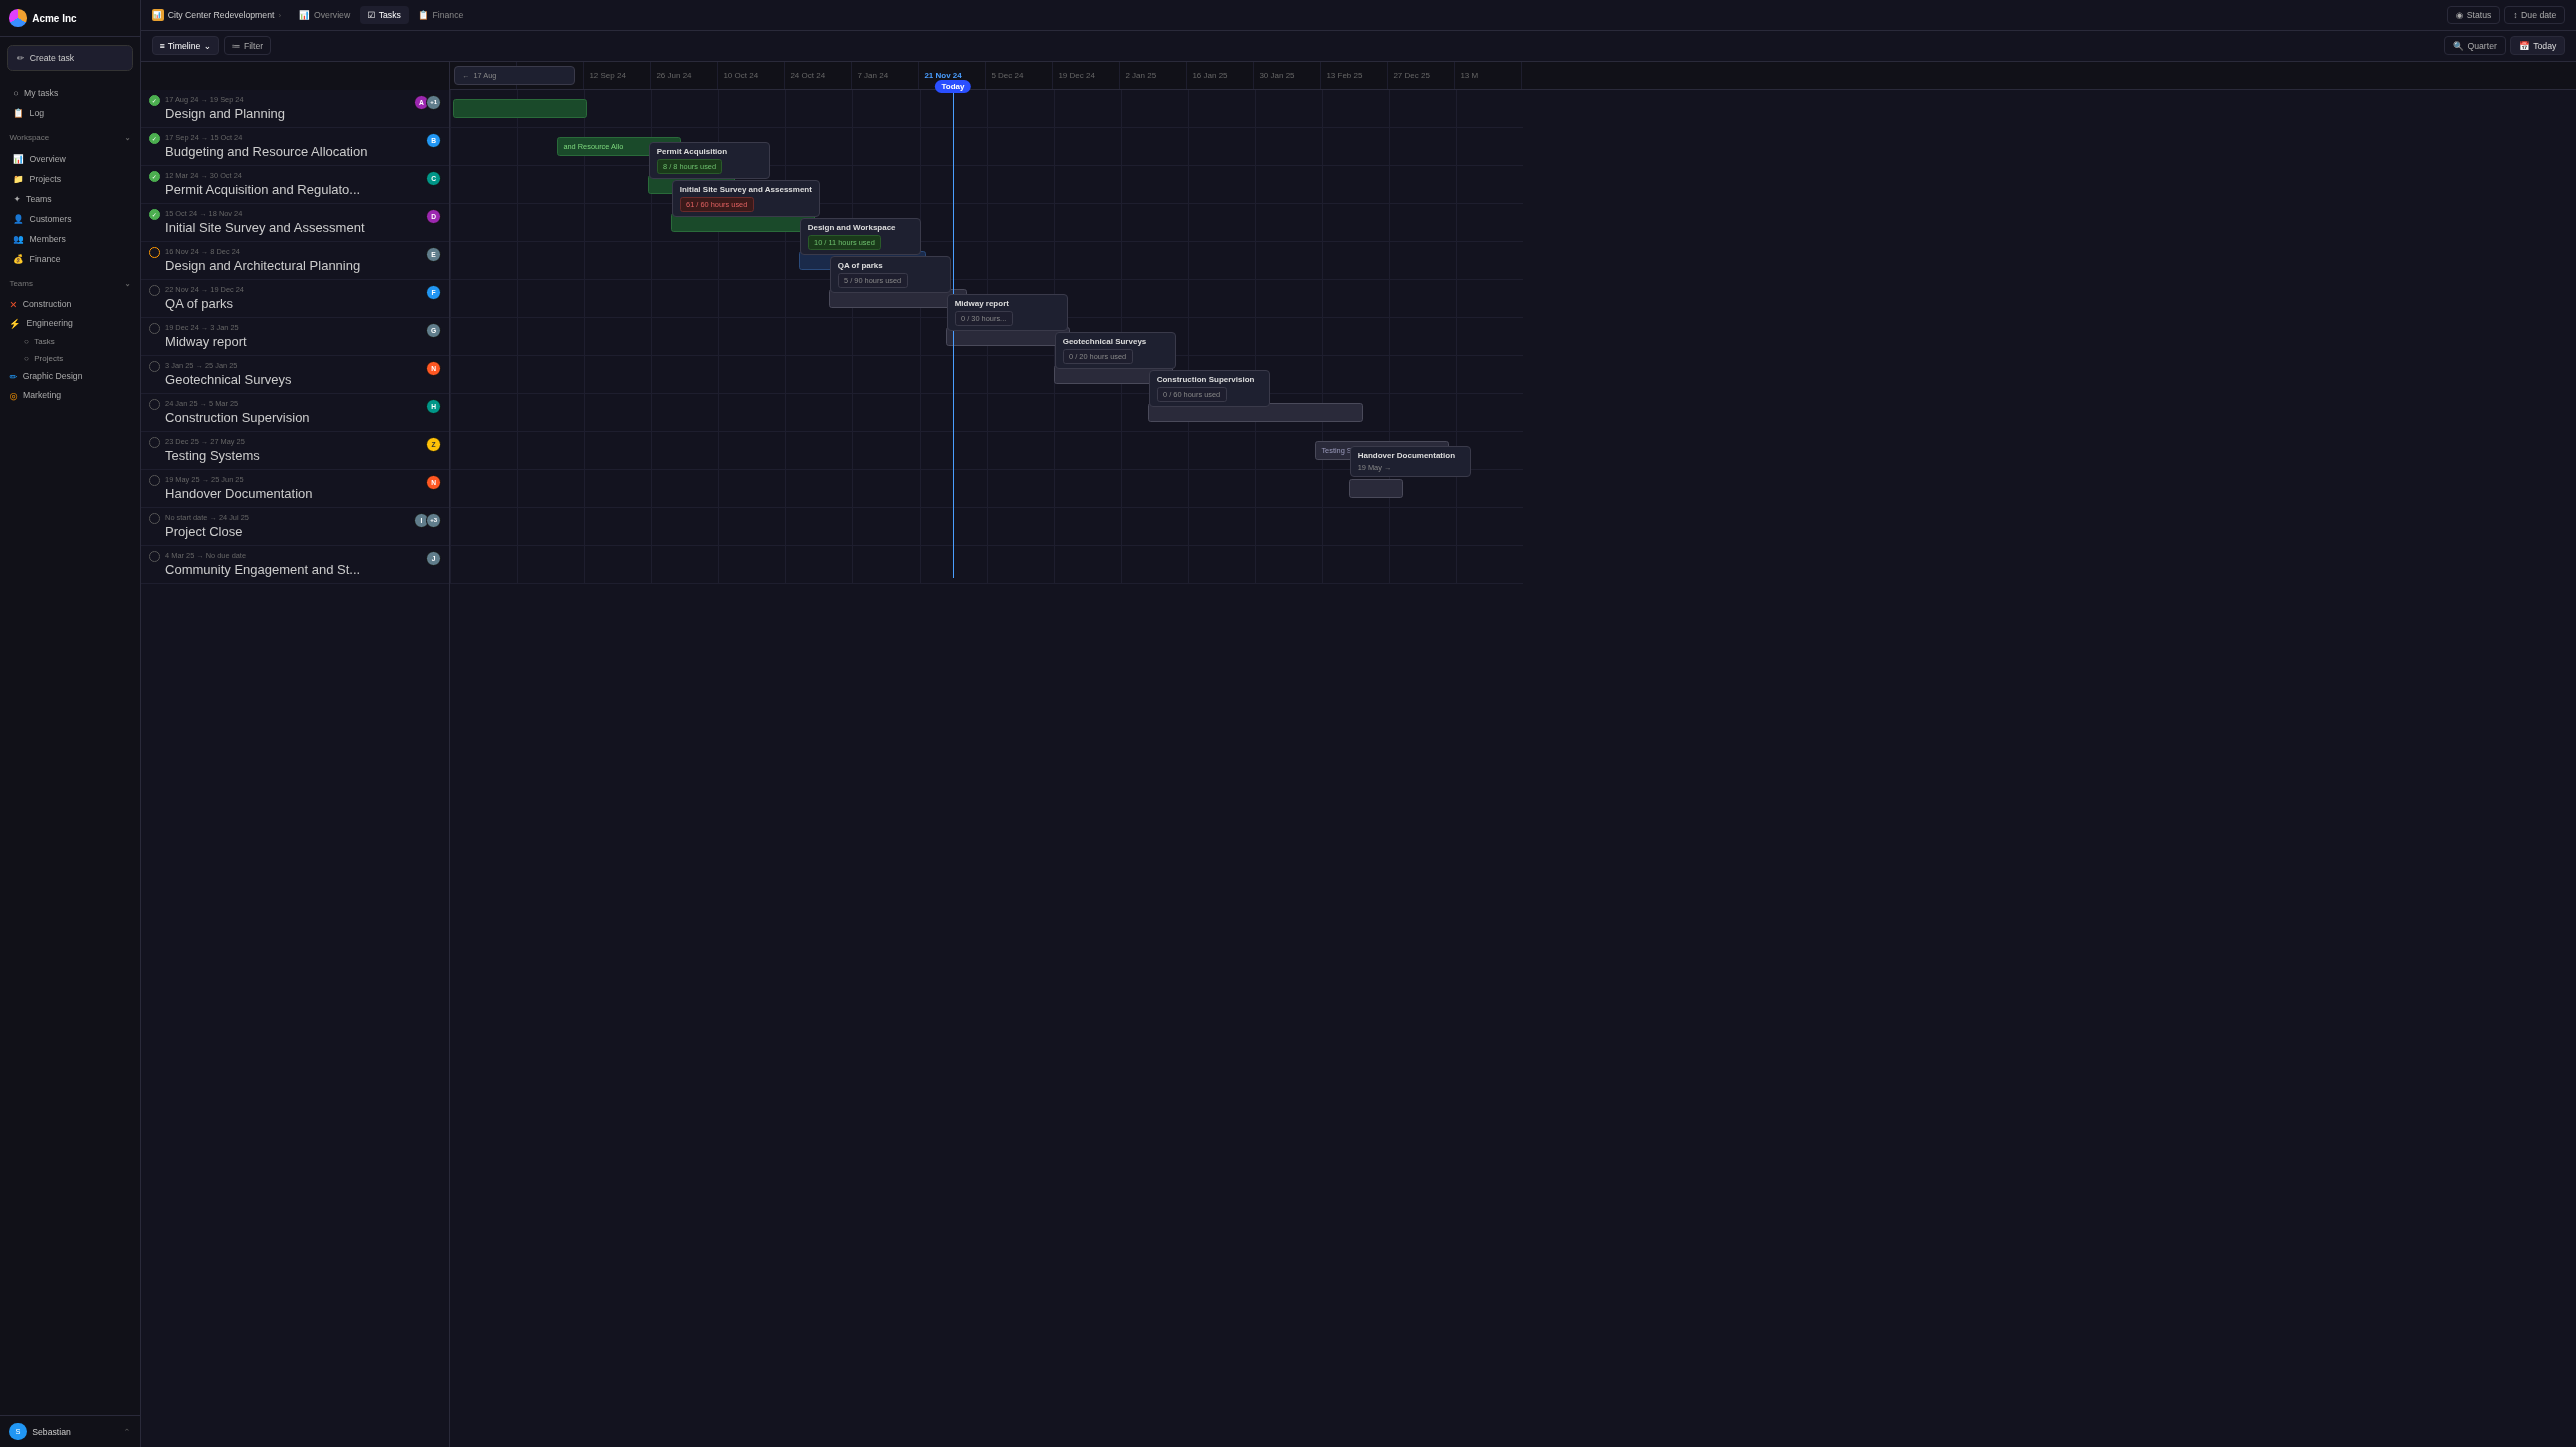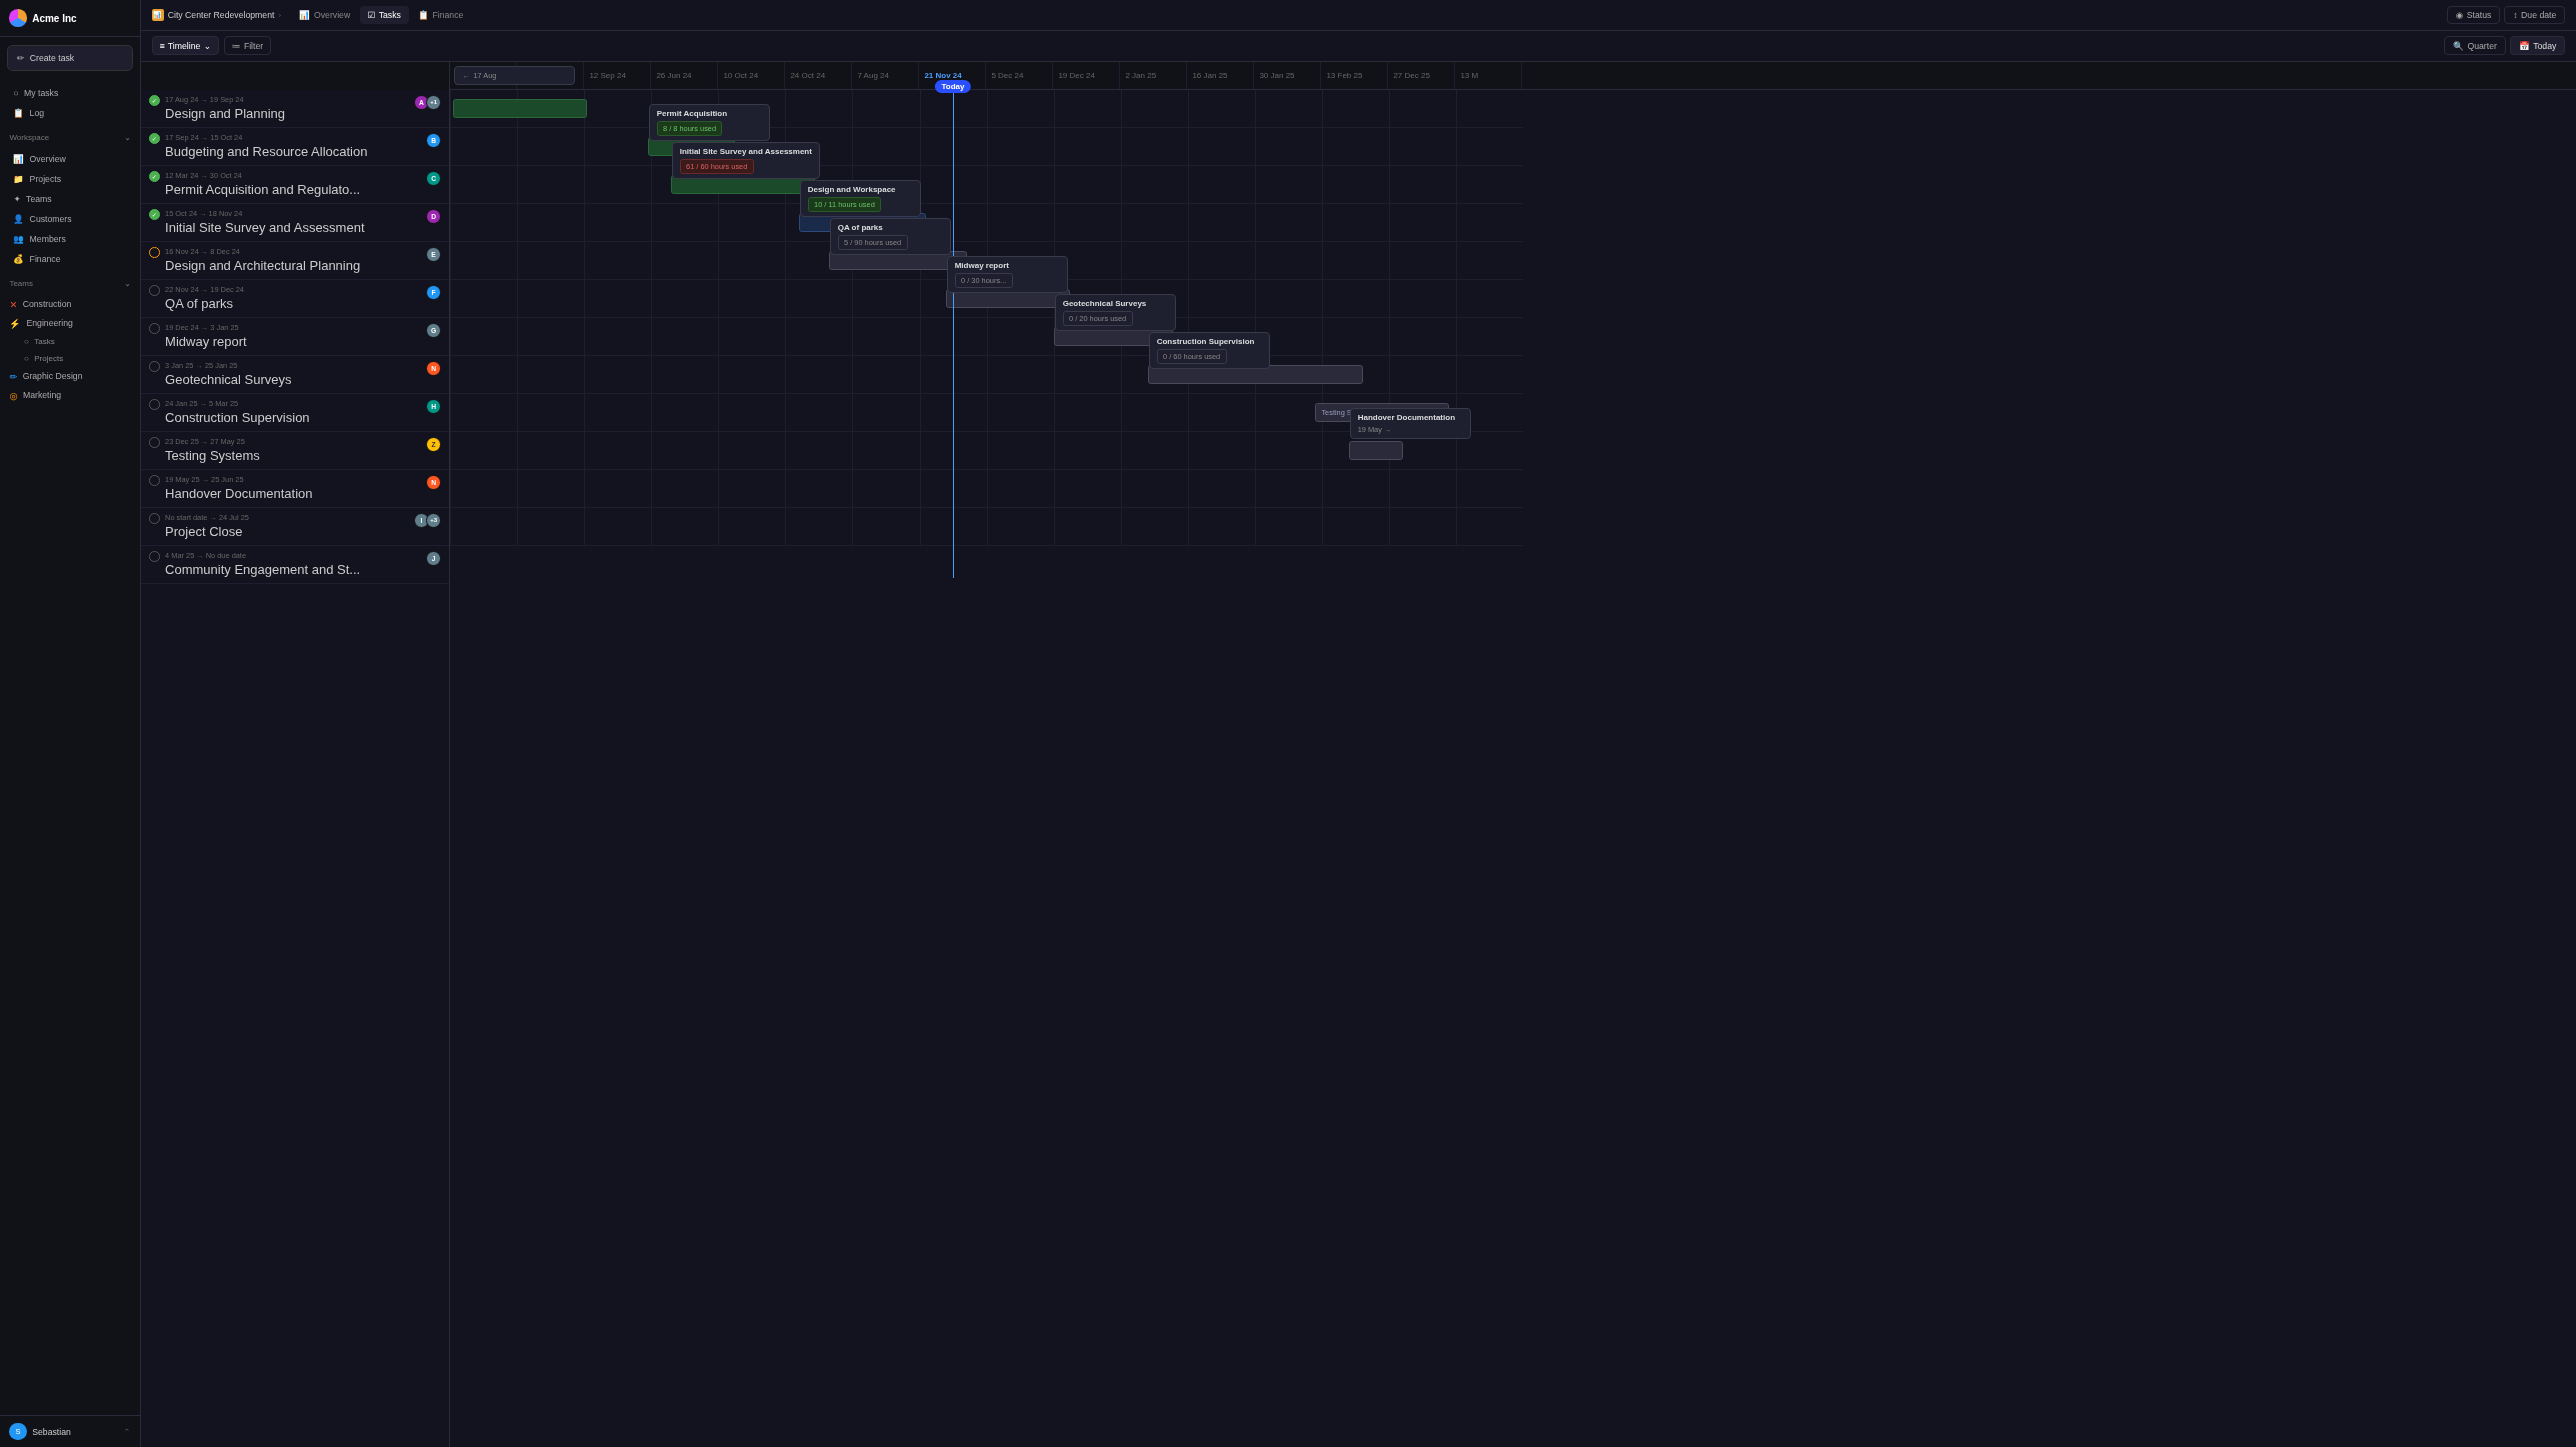--- a/index.html
+++ b/index.html
@@ -706,21 +706,21 @@
     </div>
 
     <div class="timeline-area">
       <div class="timeline-header" id="timeline-header-cols">
           <div class="timeline-col" style="min-width: 67px;">15 Aug 24</div>
           <div class="timeline-col" style="min-width: 67px;">29 Aug 24</div>
           <div class="timeline-col" style="min-width: 67px;">12 Sep 24</div>
           <div class="timeline-col" style="min-width: 67px;">26 Jun 24</div>
           <div class="timeline-col" style="min-width: 67px;">10 Oct 24</div>
           <div class="timeline-col" style="min-width: 67px;">24 Oct 24</div>
-          <div class="timeline-col" style="min-width: 67px;">7 Aug 24</div>
+          <div class="timeline-col" style="min-width: 67px;">7 Jan 24</div>
           <div class="timeline-col today-col" style="min-width: 67px;">21 Nov 24</div>
           <div class="timeline-col" style="min-width: 67px;">5 Dec 24</div>
           <div class="timeline-col" style="min-width: 67px;">19 Dec 24</div>
           <div class="timeline-col" style="min-width: 67px;">2 Jan 25</div>
           <div class="timeline-col" style="min-width: 67px;">16 Jan 25</div>
           <div class="timeline-col" style="min-width: 67px;">30 Jan 25</div>
           <div class="timeline-col" style="min-width: 67px;">13 Feb 25</div>
           <div class="timeline-col" style="min-width: 67px;">27 Dec 25</div>
           <div class="timeline-col" style="min-width: 67px;">13 M</div>
         </div>
@@ -763,20 +763,39 @@
             <div class="timeline-grid-line" style="left: 402px;"></div>
             <div class="timeline-grid-line" style="left: 470px;"></div>
             <div class="timeline-grid-line" style="left: 537px;"></div>
             <div class="timeline-grid-line" style="left: 604px;"></div>
             <div class="timeline-grid-line" style="left: 671px;"></div>
             <div class="timeline-grid-line" style="left: 738px;"></div>
             <div class="timeline-grid-line" style="left: 805px;"></div>
             <div class="timeline-grid-line" style="left: 872px;"></div>
             <div class="timeline-grid-line" style="left: 939px;"></div>
             <div class="timeline-grid-line" style="left: 1006px;"></div>
+            <div class="gantt-bar bar-green" style="left: 107px; width: 124px; top: 9.4px;">and Resource Allo</div>
+          </div>
+          <div class="timeline-row" style="width: 1073px;">
+            <div class="timeline-grid-line" style="left: 0px;"></div>
+            <div class="timeline-grid-line" style="left: 67px;"></div>
+            <div class="timeline-grid-line" style="left: 134px;"></div>
+            <div class="timeline-grid-line" style="left: 201px;"></div>
+            <div class="timeline-grid-line" style="left: 268px;"></div>
+            <div class="timeline-grid-line" style="left: 335px;"></div>
+            <div class="timeline-grid-line" style="left: 402px;"></div>
+            <div class="timeline-grid-line" style="left: 470px;"></div>
+            <div class="timeline-grid-line" style="left: 537px;"></div>
+            <div class="timeline-grid-line" style="left: 604px;"></div>
+            <div class="timeline-grid-line" style="left: 671px;"></div>
+            <div class="timeline-grid-line" style="left: 738px;"></div>
+            <div class="timeline-grid-line" style="left: 805px;"></div>
+            <div class="timeline-grid-line" style="left: 872px;"></div>
+            <div class="timeline-grid-line" style="left: 939px;"></div>
+            <div class="timeline-grid-line" style="left: 1006px;"></div>
             <div class="gantt-bar bar-green" style="left: 198px; width: 87px; top: 9.4px;">
               <div class="bar-tooltip">
           <div class="bar-tooltip-title">Permit Acquisition</div>
           <div class="bar-tooltip-hours hours-normal">8 / 8 hours used</div></div>
             </div>
           </div>
           <div class="timeline-row" style="width: 1073px;">
             <div class="timeline-grid-line" style="left: 0px;"></div>
             <div class="timeline-grid-line" style="left: 67px;"></div>
             <div class="timeline-grid-line" style="left: 134px;"></div>

